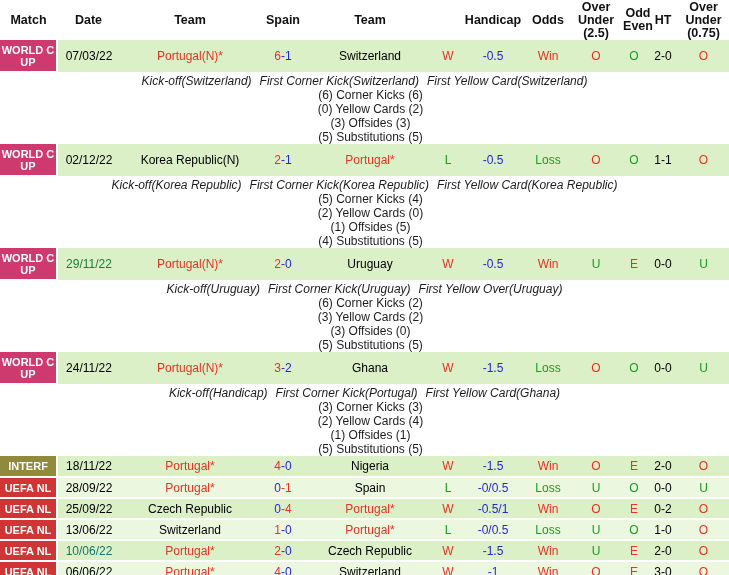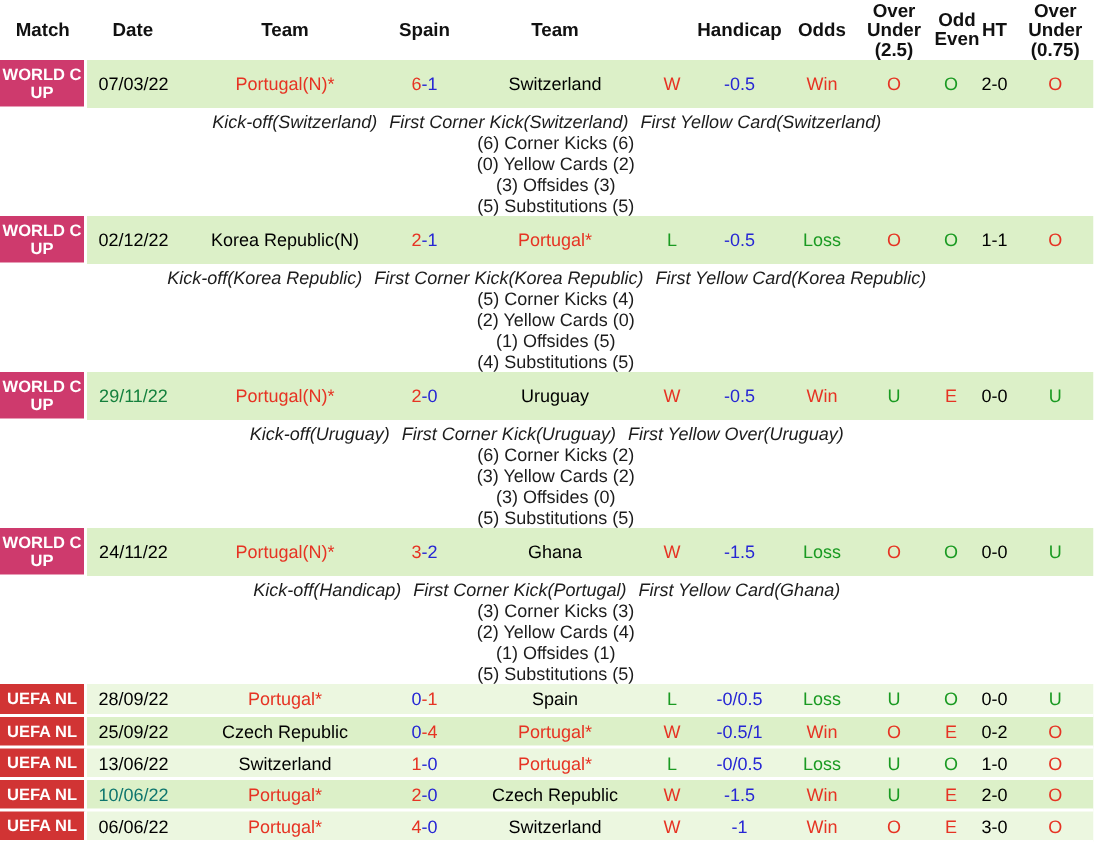--- a/index.html
+++ b/index.html
@@ -187,20 +187,36 @@
       </tr>
       <tr class="sub-row">
         <td colspan="12">
           <div class="stats-headers"><span>Kick-off(Handicap)</span><span>First Corner Kick(Portugal)</span><span>First Yellow Card(Ghana)</span></div>
           <div class="stat-line">(3) Corner Kicks (3)</div>
           <div class="stat-line">(2) Yellow Cards (4)</div>
           <div class="stat-line">(1) Offsides (1)</div>
           <div class="stat-line">(5) Substitutions (5)</div>
         </td>
       </tr>
+      <tr class="bottom-row shade-dark">
+        <td class="badge-cell" style="background: rgb(145, 137, 60);">
+          <div class="badge-text">INTERF</div>
+        </td>
+        <td style="color: rgb(0, 0, 0);">18/11/22</td>
+        <td style="color: rgb(230, 51, 35);">Portugal*</td>
+        <td><span class="score-part" style="color: rgb(230, 51, 35);">4</span><span class="score-part" style="color: rgb(38, 38, 212);">-</span><span class="score-part" style="color: rgb(38, 38, 212);">0</span></td>
+        <td style="color: rgb(0, 0, 0);">Nigeria</td>
+        <td style="color: rgb(230, 51, 35);">W</td>
+        <td style="color: rgb(38, 38, 212);">-1.5</td>
+        <td style="color: rgb(230, 51, 35);">Win</td>
+        <td style="color: rgb(230, 51, 35);">O</td>
+        <td style="color: rgb(230, 51, 35);">E</td>
+        <td style="color: rgb(0, 0, 0);">2-0</td>
+        <td style="color: rgb(230, 51, 35);">O</td>
+      </tr>
       <tr class="bottom-row shade-light">
         <td class="badge-cell" style="background: rgb(209, 52, 52);">
           <div class="badge-text">UEFA NL</div>
         </td>
         <td style="color: rgb(0, 0, 0);">28/09/22</td>
         <td style="color: rgb(230, 51, 35);">Portugal*</td>
         <td><span class="score-part" style="color: rgb(38, 38, 212);">0</span><span class="score-part" style="color: rgb(230, 51, 35);">-</span><span class="score-part" style="color: rgb(230, 51, 35);">1</span></td>
         <td style="color: rgb(0, 0, 0);">Spain</td>
         <td style="color: rgb(26, 154, 34);">L</td>
         <td style="color: rgb(38, 38, 212);">-0/0.5</td>

